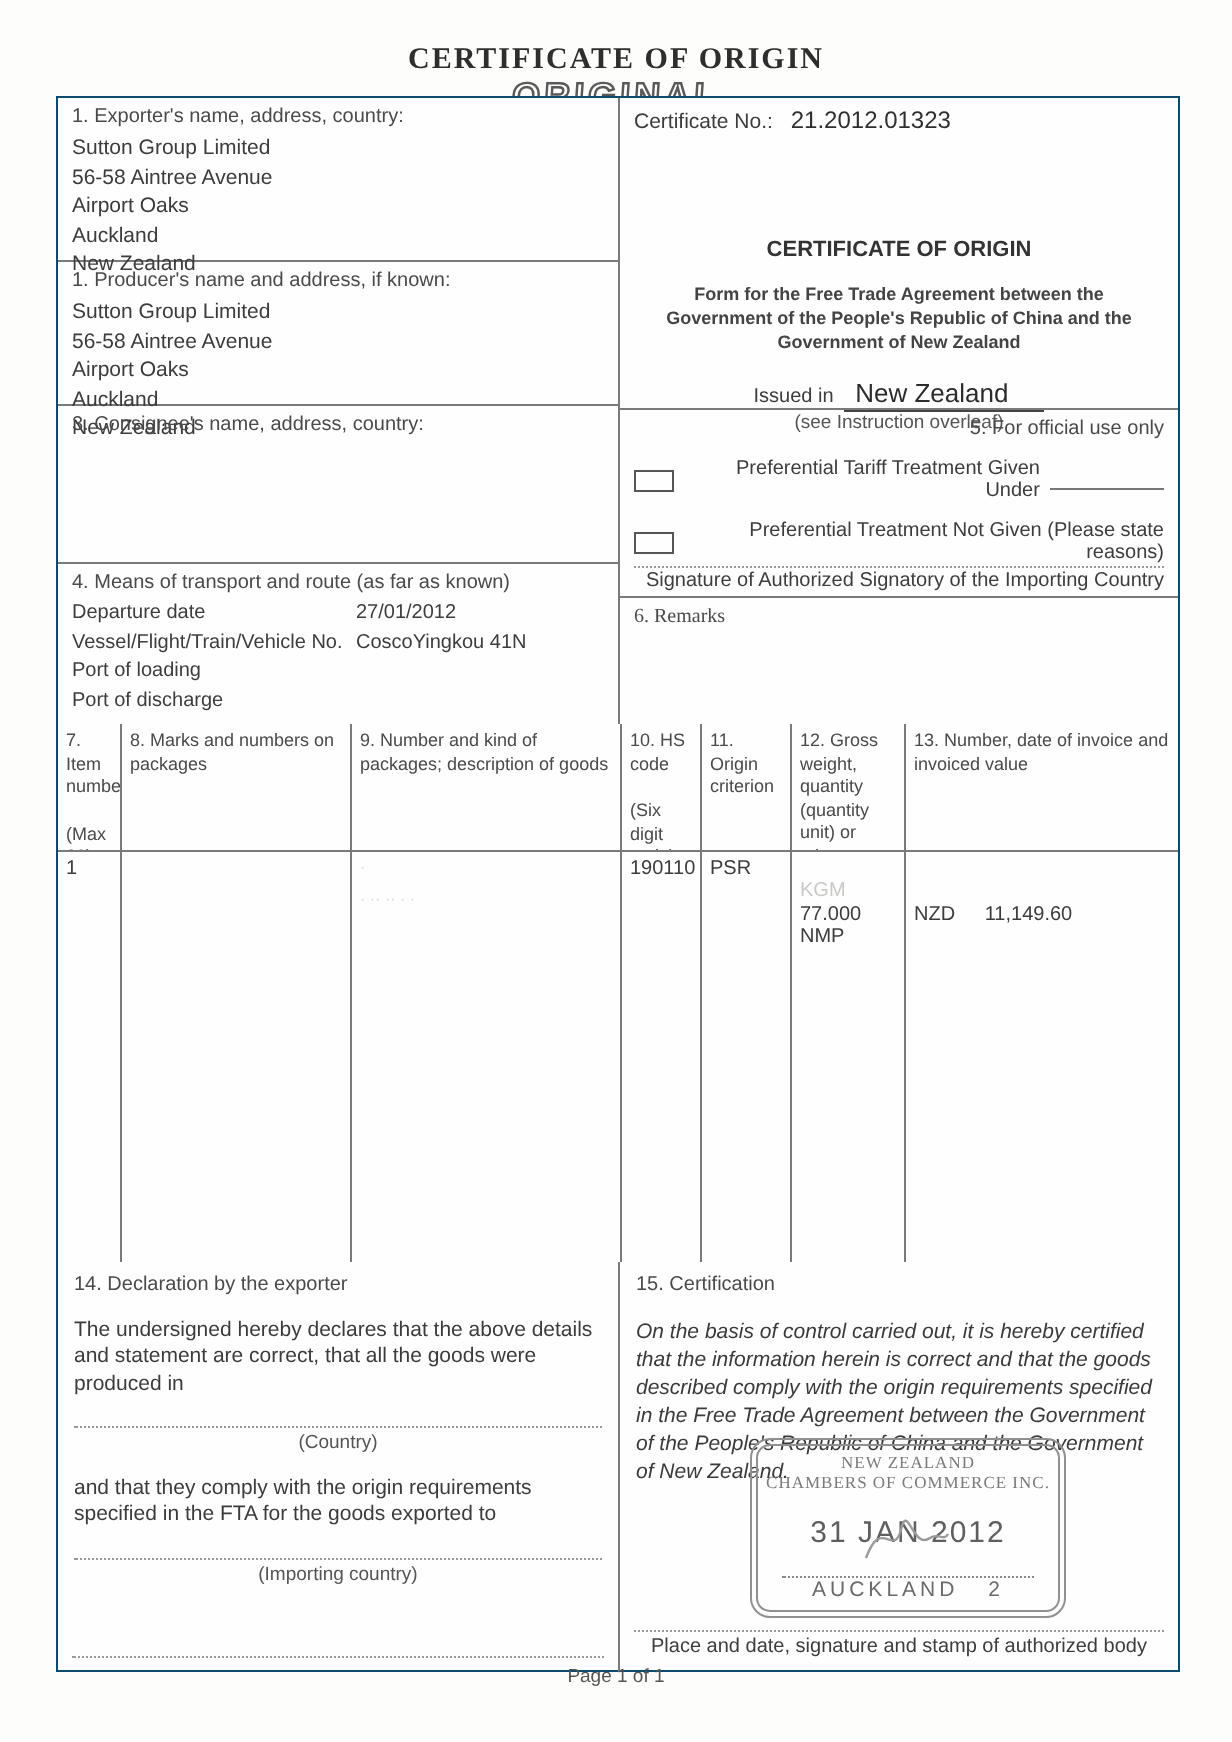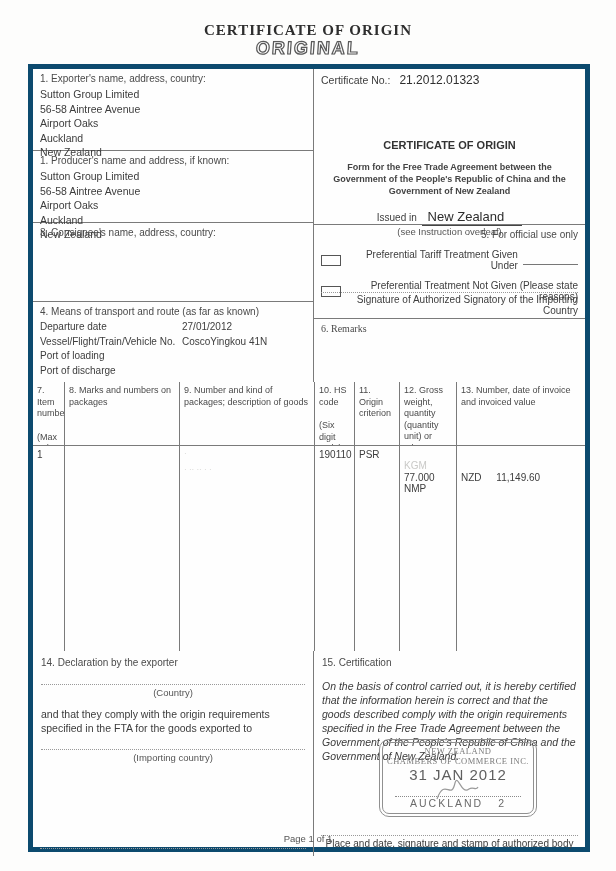--- a/index.html
+++ b/index.html
@@ -13,22 +13,22 @@
     font-family:"Liberation Serif", serif; font-weight:bold; font-size:15px;
     letter-spacing:1px; color:#2e2e2e;
   }
   .original-mark {
     position:absolute; top:38px; left:0; width:100%; text-align:center;
     font-weight:800; font-size:18px; letter-spacing:2px; color:#ffffff;
     -webkit-text-stroke:1.2px #5a5a5a; text-shadow:0 0 1px #777;
     transform:skewX(-4deg);
   }
   .form {
-    position:absolute; left:28px; top:64px; width:562px; height:788px;
-    border:5px solid #0c4a6e; box-sizing:border-box; background:#fefefe;
+    position:absolute; left:28px; top:48px; width:562px; height:788px;
+    border:1px solid #0c4a6e; box-sizing:border-box; background:#fefefe;
   }
   .top { display:flex; height:313px; }
   .col-left { width:281px; border-right:1px solid #7a7a7a; box-sizing:border-box;
     display:flex; flex-direction:column; }
   .col-right { flex:1; display:flex; flex-direction:column; }
   .box { box-sizing:border-box; padding:4px 7px; position:relative; }
   .bb { border-bottom:1px solid #7a7a7a; }
   .box-label { font-size:10px; color:#4a4a4a; margin-bottom:3px; }
   .addr div { font-size:10.5px; line-height:14.5px; color:#3c3c3c; }
   .box1 { height:82px; }
@@ -78,21 +78,21 @@
   .decl-p { margin-top:9px; color:#3c3c3c; }
   .country-line { margin-top:14px; border-top:1px dotted #999; text-align:center;
     font-size:9.5px; color:#555; padding-top:1px; }
   .cert-text { font-style:italic; margin-top:9px; color:#3a3a3a; line-height:14px; }
   .stamp { position:absolute; left:65px; top:88px; width:152px; border:1px solid #909090;
     border-radius:10px; padding:2px; color:#6f6f6f; }
   .stamp-inner { border:1px solid #909090; border-radius:7px; text-align:center;
     padding:3px 4px 2px 4px; position:relative; }
   .stamp-org { font-family:"Liberation Serif", serif; font-size:8.5px;
     letter-spacing:0.5px; line-height:10px; color:#7a7a7a; }
-  .stamp-date { font-size:15px; color:#5f5f5f; letter-spacing:1px; margin-top:2px; }
+  .stamp-date { font-size:15px; color:#5f5f5f; letter-spacing:1px; margin-top:14px; }
   .stamp-dots { border-top:1px dotted #8a8a8a; margin:14px 8px 0 8px; }
   .stamp-city { font-size:10.5px; letter-spacing:2px; color:#6a6a6a; padding-bottom:1px; }
   .scribble { position:absolute; left:48px; top:32px; }
   .footer { position:absolute; top:833px; left:0; width:100%; text-align:center;
     font-size:9.5px; color:#555; }
 </style>
 </head>
 <body>
 
 <div class="page">
@@ -226,20 +226,21 @@
       <div class="gc c13 pad-t25">
         <span>NZD</span>
         <span style="margin-left:12px;">11,149.60</span>
       </div>
     </div>
 
     <div class="bottom">
 
       <div class="box14">
         <div class="box-label">14. Declaration by the exporter</div>
+        <div class="decl-p">The undersigned hereby declares that the above details and statement are correct, that all the goods were produced in</div>
         <div class="country-line">(Country)</div>
         <div class="decl-p">and that they comply with the origin requirements specified in the FTA for the goods exported to</div>
         <div class="country-line">(Importing country)</div>
         <div class="sig-bottom" style="text-align:center; bottom:6px;">
           <div class="dotline"></div>
         </div>
       </div>
 
       <div class="box15">
         <div class="box-label">15. Certification</div>

